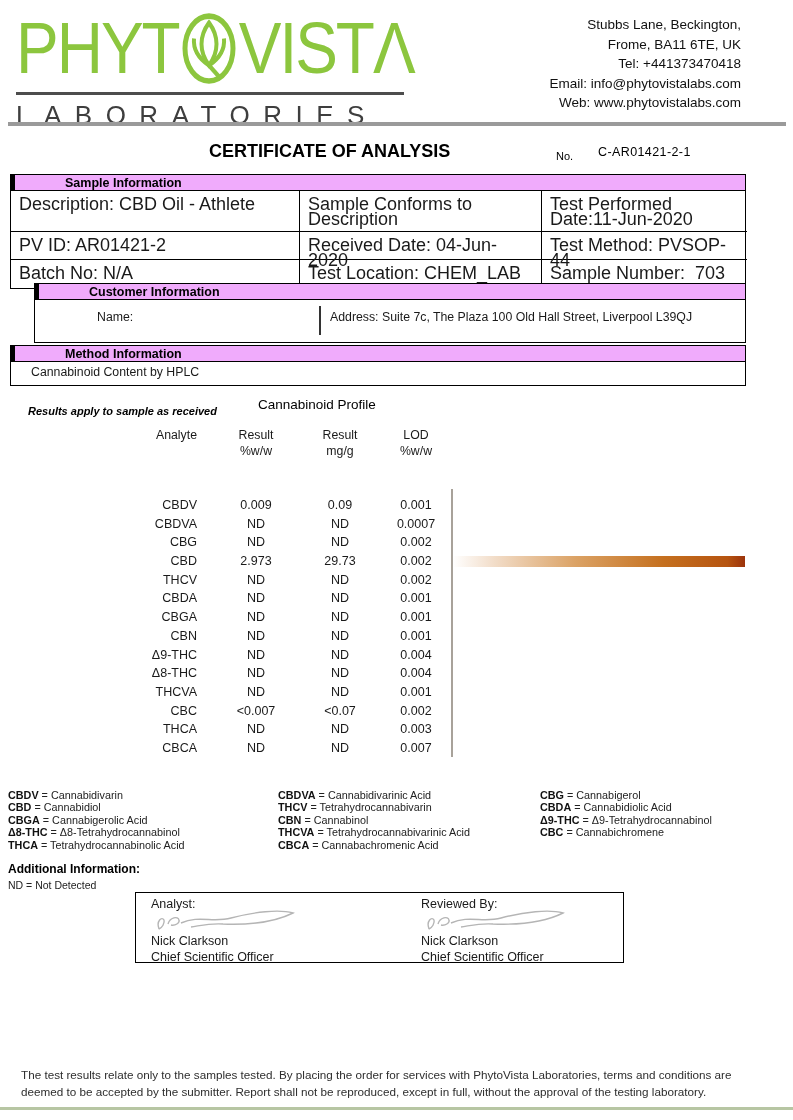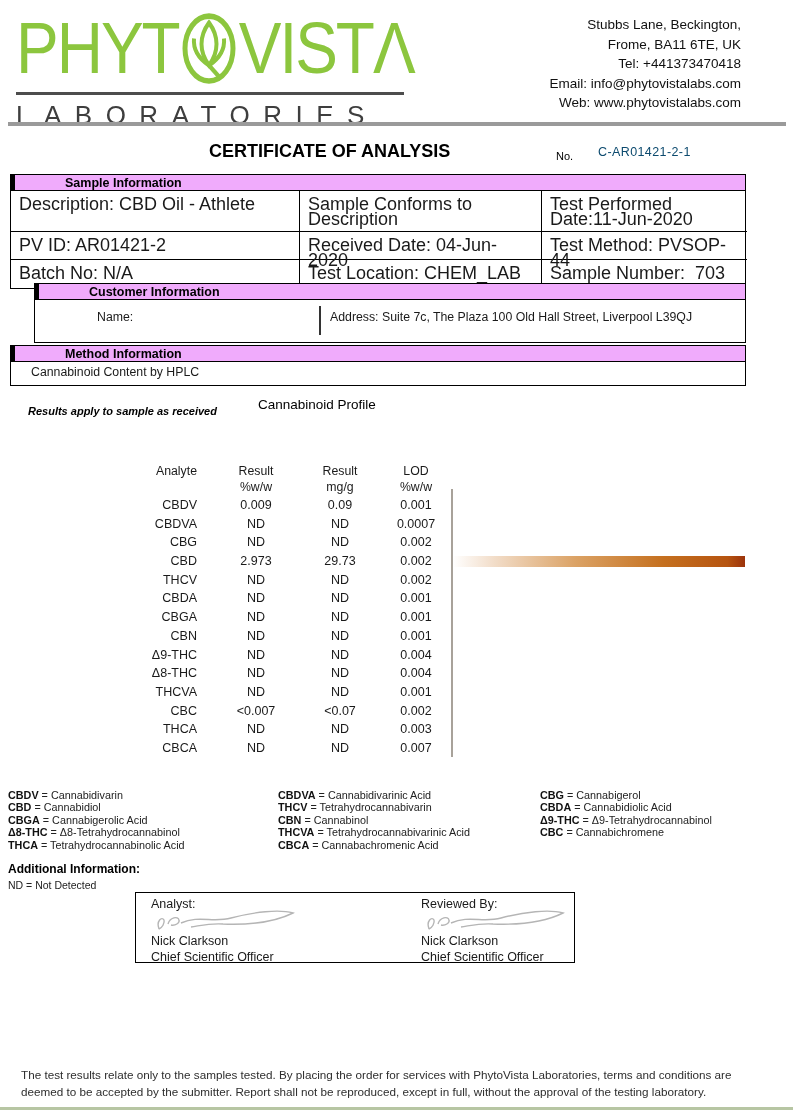--- a/index.html
+++ b/index.html
@@ -22,21 +22,21 @@
   .logo-sub {
     margin-top:5px; color:#3e3e3e; font-size:26px; font-weight:400;
     letter-spacing:13.5px; white-space:nowrap;
   }
   .contact { right:52px; top:15px; text-align:right; font-size:13.5px; line-height:19.5px; color:#111; }
   .header-rule { left:8px; top:122px; width:778px; height:3.5px; background:#9a9a9a; }
 
   
   .coa-title { left:209px; top:141px; font-size:18px; font-weight:bold; color:#000; }
   .coa-no-label { left:556px; top:150px; font-size:11px; color:#000; }
-  .coa-no { left:598px; top:145px; font-size:12.5px; letter-spacing:0.4px; color:#0c4a6e; }
+  .coa-no { left:598px; top:145px; font-size:12.5px; letter-spacing:0.4px; color:#000000; }
 
   
   .green-bar {
     background:#f0abfc; border:1.5px solid #000; border-left-width:5px;
     height:17px; display:flex; align-items:center; padding-left:50px;
     font-size:12.5px; font-weight:bold; color:#000;
   }
   .info-table { left:10px; top:174px; width:736px; }
   .info-grid { display:grid; grid-template-columns:289px 242px 205px; border:1.5px solid #000; border-top:none; }
   .info-grid .cell {
@@ -54,21 +54,21 @@
   .cust-name { position:absolute; left:118px; top:10px;margin-top:36px; }
   .cust-divider { position:absolute; left:284px; top:6px; width:1.5px; height:29px; background:#333; }
   .cust-address { position:absolute; left:295px; top:10px; }
 
   .method-block { left:10px; top:345px; width:736px; }
   .method-row { border:1.5px solid #000; border-top:none; height:24px; padding:3px 0 0 20px; font-size:12.3px; }
 
   
   .cp-note { left:28px; top:405px; font-size:11px; font-weight:bold; font-style:italic; color:#000; }
   .cp-title { left:258px; top:397px; font-size:13.5px; font-weight:normal; color:#000; }
-  .cp-header { left:90px; top:427px; display:grid; grid-template-columns:123px 86px 82px 70px;margin-top:36px; }
+  .cp-header { left:90px; top:427px; display:grid; grid-template-columns:123px 86px 82px 70px; }
   .cp-header .col { text-align:center; font-size:12.3px; line-height:16px; color:#1a1a1a; }
   .cp-header .col:first-child { text-align:right; padding-right:16px; }
   .cp-rows { left:90px; top:496px; }
   .cp-row { display:grid; grid-template-columns:123px 86px 82px 70px; height:18.7px; font-size:12.5px; }
   .cp-row div { text-align:center; line-height:18.7px; }
   .cp-row div:first-child { text-align:right; padding-right:16px; }
   .cp-axis { left:451px; top:489px; width:1.5px; height:268px; background:#a8a29a; }
   .grad-bar {
     position:absolute; height:11px;
     background:linear-gradient(90deg, rgba(255,255,255,0) 0%, #f2ddc9 14%, #dba265 42%, #c5701f 72%, #b65410 94%, #9c330b 100%);
@@ -77,21 +77,21 @@
   
   .abbr-col { top:789px; font-size:10.8px; line-height:12.4px; color:#222; }
   .abbr-col.c1 { left:8px; }
   .abbr-col.c2 { left:278px; }
   .abbr-col.c3 { left:540px; }
   .abbr-col b { color:#111; }
 
   
   .addl-head { left:8px; top:862px; font-size:12px; font-weight:bold; color:#000; }
   .addl-note { left:8px; top:879px; font-size:10.5px; color:#222; }
-  .sig-box { left:135px; top:892px; width:440px; height:71px; border:1.5px solid #000; }
+  .sig-box { left:135px; top:892px; width:489px; height:71px; border:1.5px solid #000; }
   .sig-col { position:absolute; top:0; width:220px; height:100%; }
   .sig-col.left { left:15px; } .sig-col.right { left:285px; }
   .sig-label { position:absolute; top:4px; font-size:12.5px; }
   .sig-img { position:absolute; top:15px; left:0; }
   .sig-name { position:absolute; top:41px; font-size:12.5px; }
   .sig-title { position:absolute; top:57px; font-size:12.5px; }
 
   
   .footer-text { left:21px; top:1067px; width:753px; font-size:11.7px; line-height:16.8px; color:#2e2e2e; }
   .footer-rule { left:0; top:1107px; width:793px; height:2.5px; background:#b7c6a3; }

